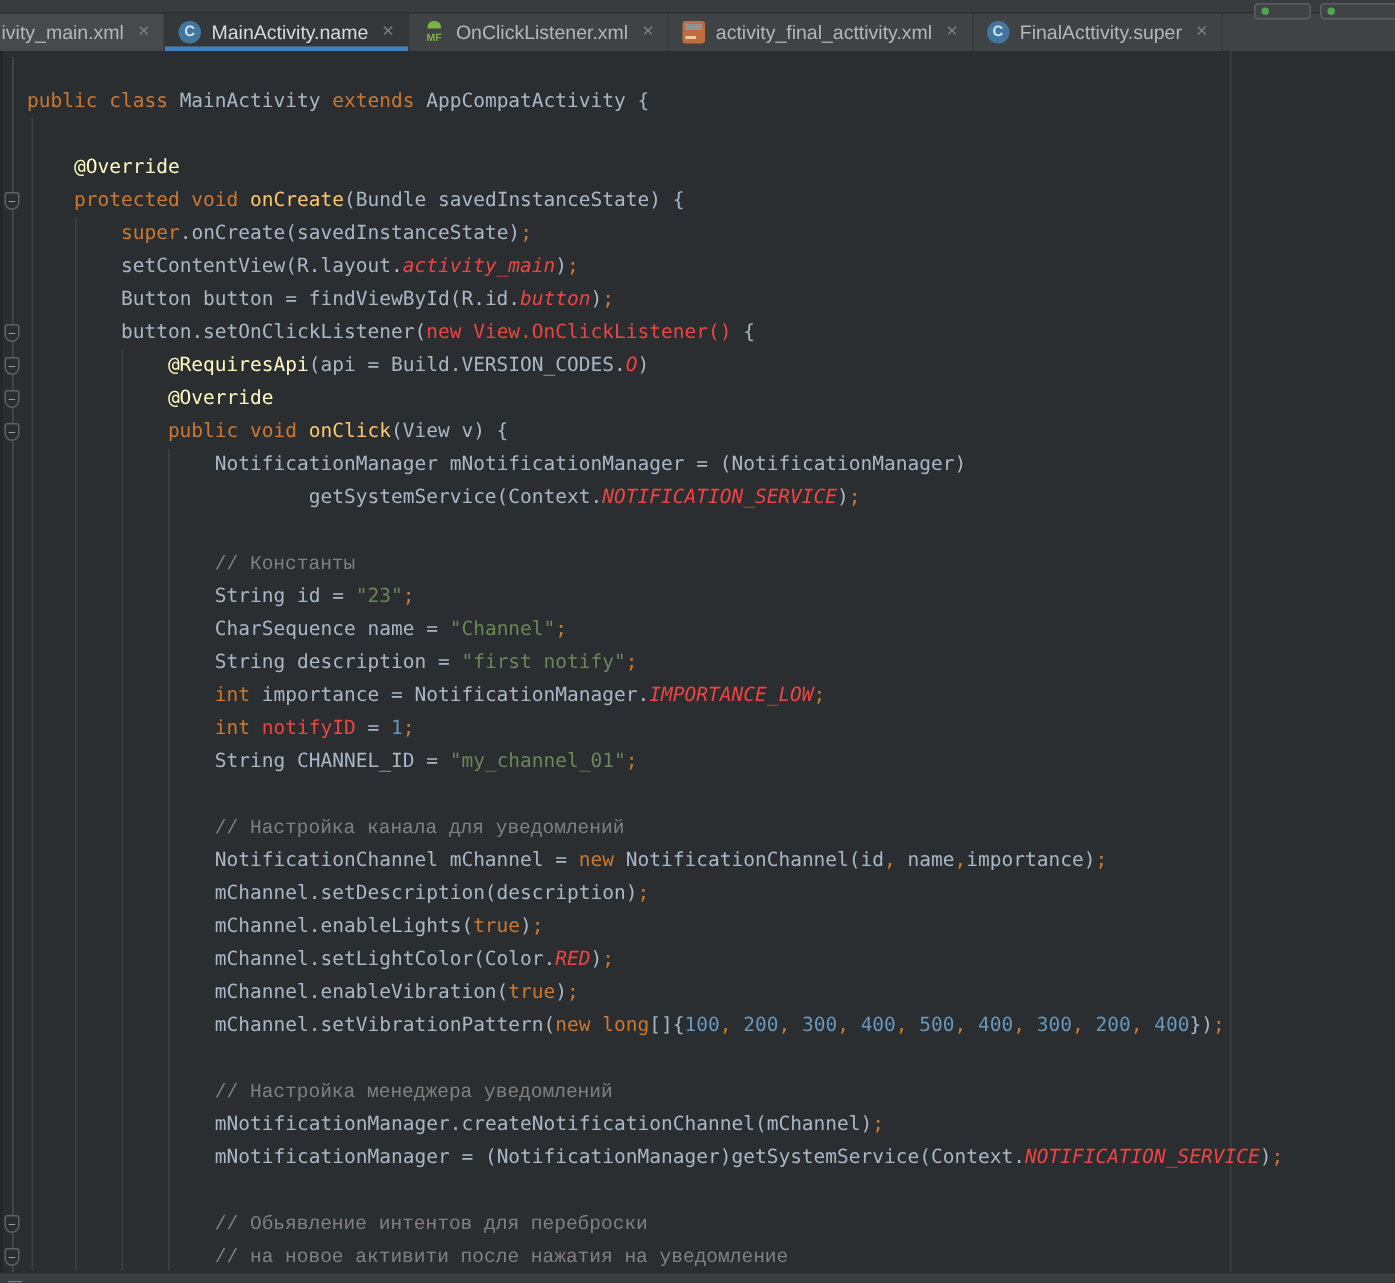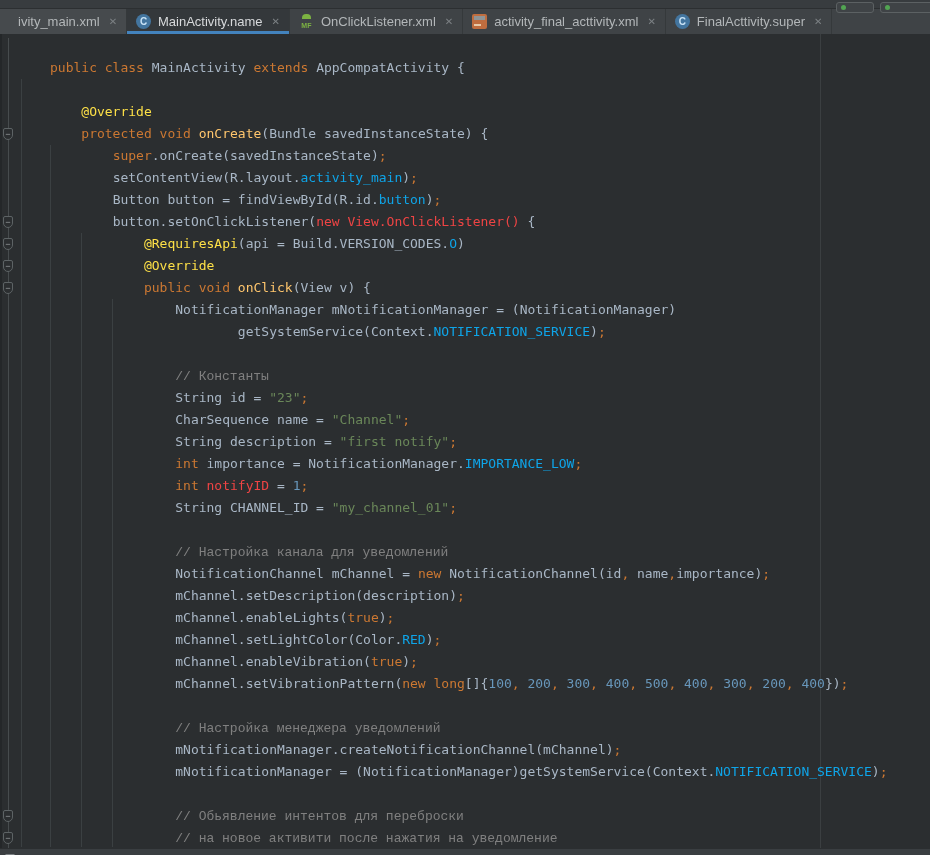--- a/index.html
+++ b/index.html
@@ -8,47 +8,47 @@
     background:#2b2e30;font-family:"Liberation Sans",sans-serif;
     -webkit-font-smoothing:antialiased;
   }
   
   .top-strip{position:absolute;top:0;left:0;right:0;height:8px;background:#383c3f;border-bottom:1px solid #2c2f31;z-index:20;}
   .strip-widget{position:absolute;top:2px;height:11px;border:1px solid #5c6163;border-radius:3px;background:#3f4346;display:flex;align-items:center;padding-left:4px;box-sizing:border-box;}
   .strip-dot{width:5px;height:5px;border-radius:50%;background:#52a552;}
   
   .tab-bar{position:absolute;top:8px;left:0;right:0;height:26px;background:#3f4346;display:flex;align-items:stretch;z-index:15;}
   .tab{display:flex;align-items:center;padding:0 9px;gap:7px;border-right:1px solid #35393b;font-size:13px;color:#b3b7b9;position:relative;white-space:nowrap;}
-  .tab.first{background:#464a4d;padding-left:18px;}
+  .tab.first{background:#464a4d;padding-left:1px;}
   .tab.active{background:#34383b;color:#d7d9db;}
   .tab.active::after{content:"";position:absolute;left:0;right:0;bottom:0;height:3px;background:#4383bd;}
   .tab-close{font-size:10px;color:#7c8184;margin-left:2px;}
   .icon-java-class{width:15px;height:15px;border-radius:50%;background:#43759f;color:#c9e3f6;font-size:10px;font-weight:bold;display:flex;align-items:center;justify-content:center;flex:0 0 auto;}
   .icon-manifest{width:15px;height:15px;position:relative;display:flex;align-items:flex-end;justify-content:center;color:#7cb342;font-size:7px;font-weight:bold;flex:0 0 auto;}
   .icon-manifest::before{content:"";position:absolute;top:0;left:3px;width:9px;height:5px;background:#7cb342;border-radius:4px 4px 0 0;}
   .icon-layout-xml{width:15px;height:15px;border-radius:2px;background:#bf6d3f;position:relative;flex:0 0 auto;}
   .icon-layout-xml::before{content:"";position:absolute;left:2px;top:2px;right:2px;height:4px;background:#8f9496;}
   .icon-layout-xml::after{content:"";position:absolute;left:2px;bottom:3px;width:7px;height:2px;background:#e8c9a8;}
   
   .editor{position:absolute;top:34px;left:0;right:0;bottom:0;background:#2b2e30;}
   .left-edge{position:absolute;left:0;top:0;width:2px;bottom:0;background:#242729;}
   .fold-line{position:absolute;left:8px;top:4px;bottom:0;width:1px;background:#474c4e;}
   .fold-marker{position:absolute;left:3px;width:10px;height:12px;box-sizing:border-box;border:1px solid #5d6365;border-radius:2px 2px 5px 5px;background:#2b2e30;color:#9ca1a3;font-size:9px;line-height:10px;text-align:center;z-index:3;}
   .indent-guide{position:absolute;width:1px;background:#3b4042;}
   .margin-line{position:absolute;left:820px;top:0;bottom:0;width:1px;background:#3b3f41;}
-  .code{position:absolute;left:18px;top:23px;right:0;font-family:"DejaVu Sans Mono",monospace;font-size:13px;line-height:22px;white-space:pre;z-index:2;margin-left:32px;}
+  .code{position:absolute;left:18px;top:23px;right:0;font-family:"DejaVu Sans Mono",monospace;font-size:13px;line-height:22px;white-space:pre;z-index:2;}
   .code-line{height:22px;}
   .sg-kw{color:#cc7832;}
   .sg-t{color:#a9b7c6;}
   .sg-m{color:#ffc66d;}
-  .sg-ann{color:#fde047;}
+  .sg-ann{color:#fef9c3;}
   .sg-str{color:#6a8759;}
   .sg-num{color:#6897bb;}
   .sg-cmt{color:#808080;font-family:Liberation Mono, monospace;}
-  .sg-const{color:#0ea5e9;}
+  .sg-const{color:#ef4444;font-style:italic;}
   .sg-dim{color:#ef4444;}
   .sg-uvar{color:#a9b7c6;text-underline-offset:3px;}
   .sg-semi{color:#cc7832;}
   
   .bottom-bar{position:absolute;top:848px;left:0;width:930px;height:26px;background:#3a3e41;border-top:1px solid #2b2e30;display:flex;align-items:center;gap:54px;padding-left:34px;box-sizing:border-box;font-size:11px;color:#a7abad;z-index:10;}
   .bottom-stub{position:absolute;left:5px;top:5px;width:8px;height:8px;border:1px solid #7c8184;border-radius:1px;}
 </style>
 </head>
 <body>
 

